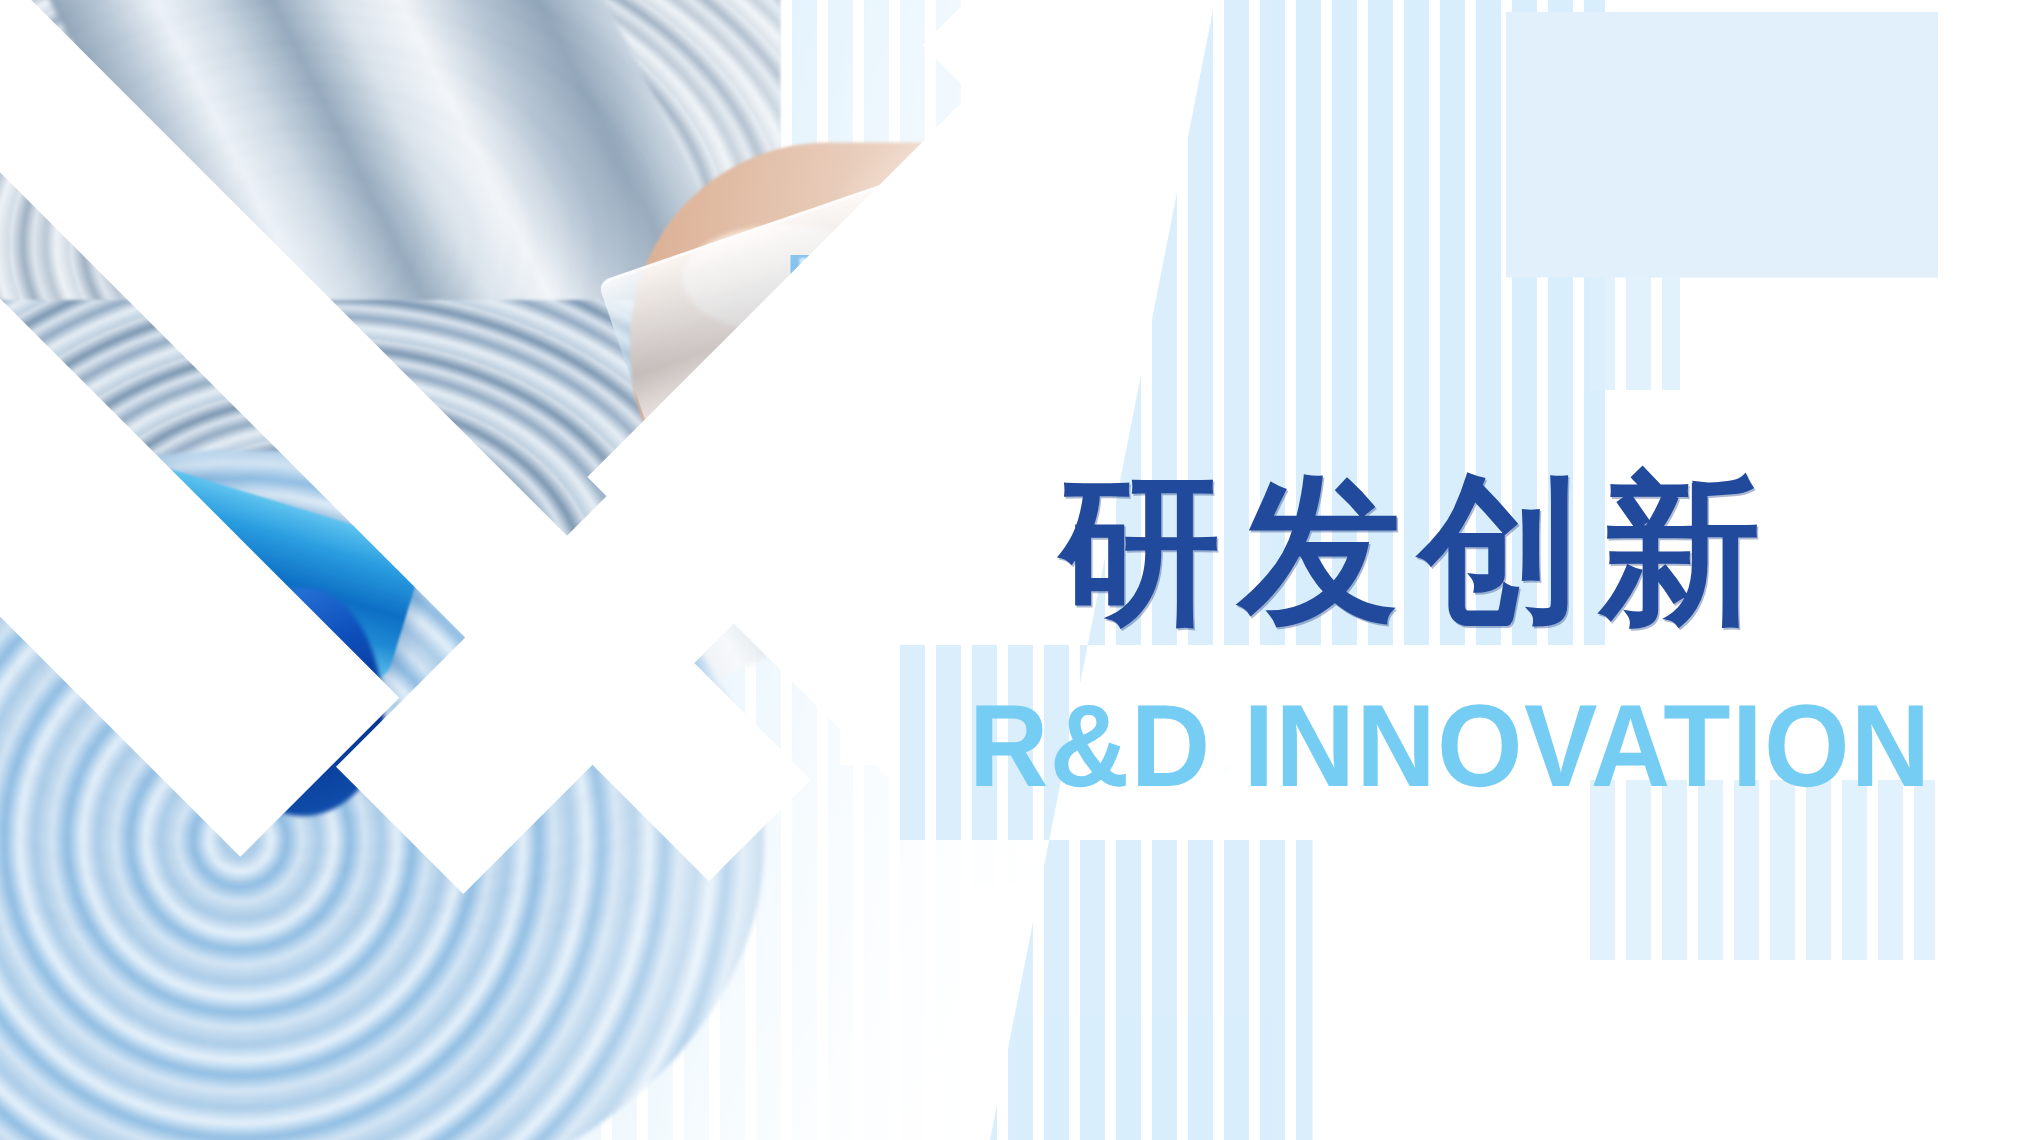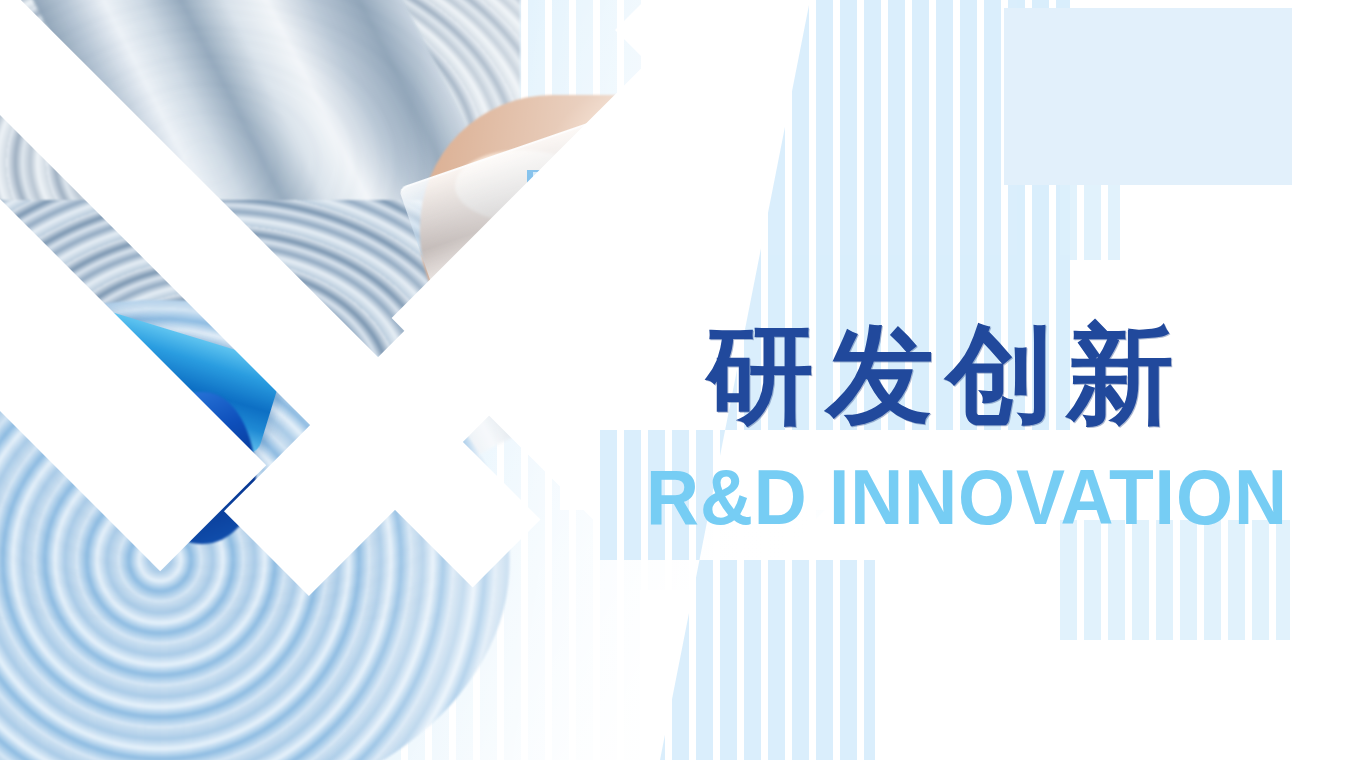--- a/index.html
+++ b/index.html
@@ -227,21 +227,21 @@
   #title-cn {
     position: absolute;
     left: 706px;
     top: 322px;
     font-size: 108px;
     line-height: 1;
     font-weight: 700;
     letter-spacing: 12px;
     color: #21499c;
     white-space: nowrap;
-    font-family: Liberation Serif, serif;
+    font-family: Liberation Mono, monospace;
     text-shadow: 1px 1px 0 rgba(20,55,125,.35);
   }
   #title-en {
     position: absolute;
     left: 646px;
     top: 458px;
     font-size: 78px;
     line-height: 1;
     font-weight: 700;
     letter-spacing: 1px;

